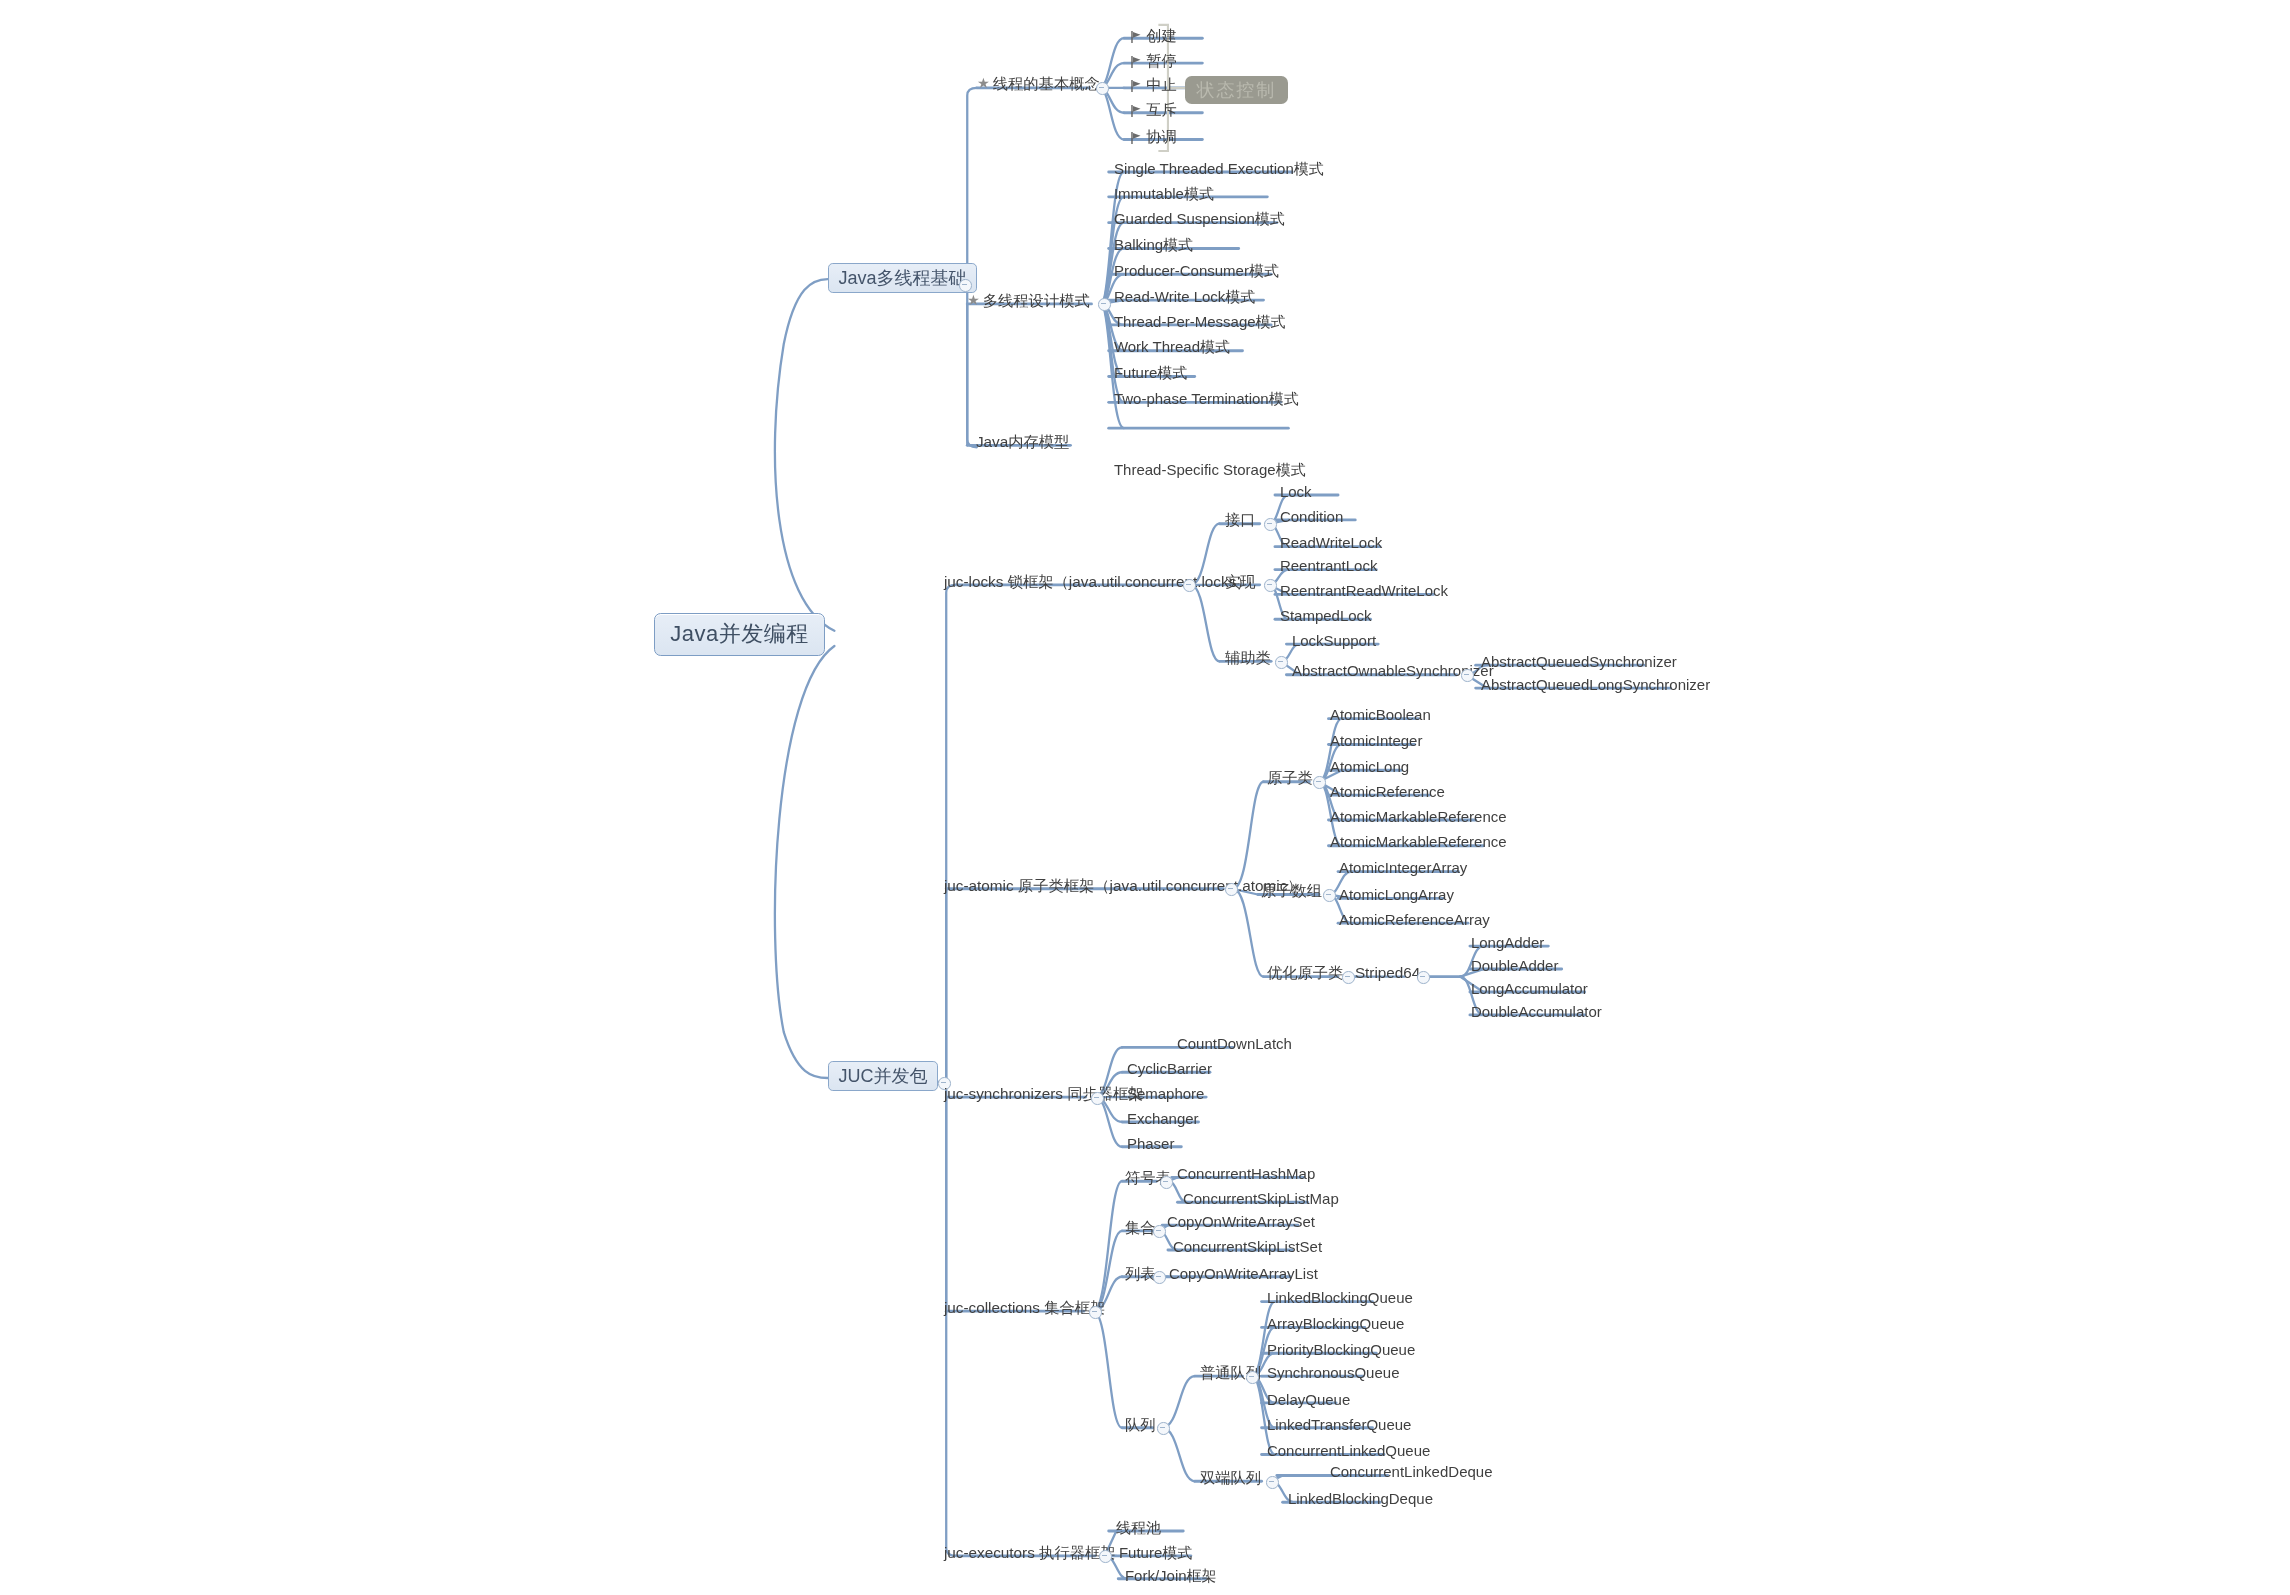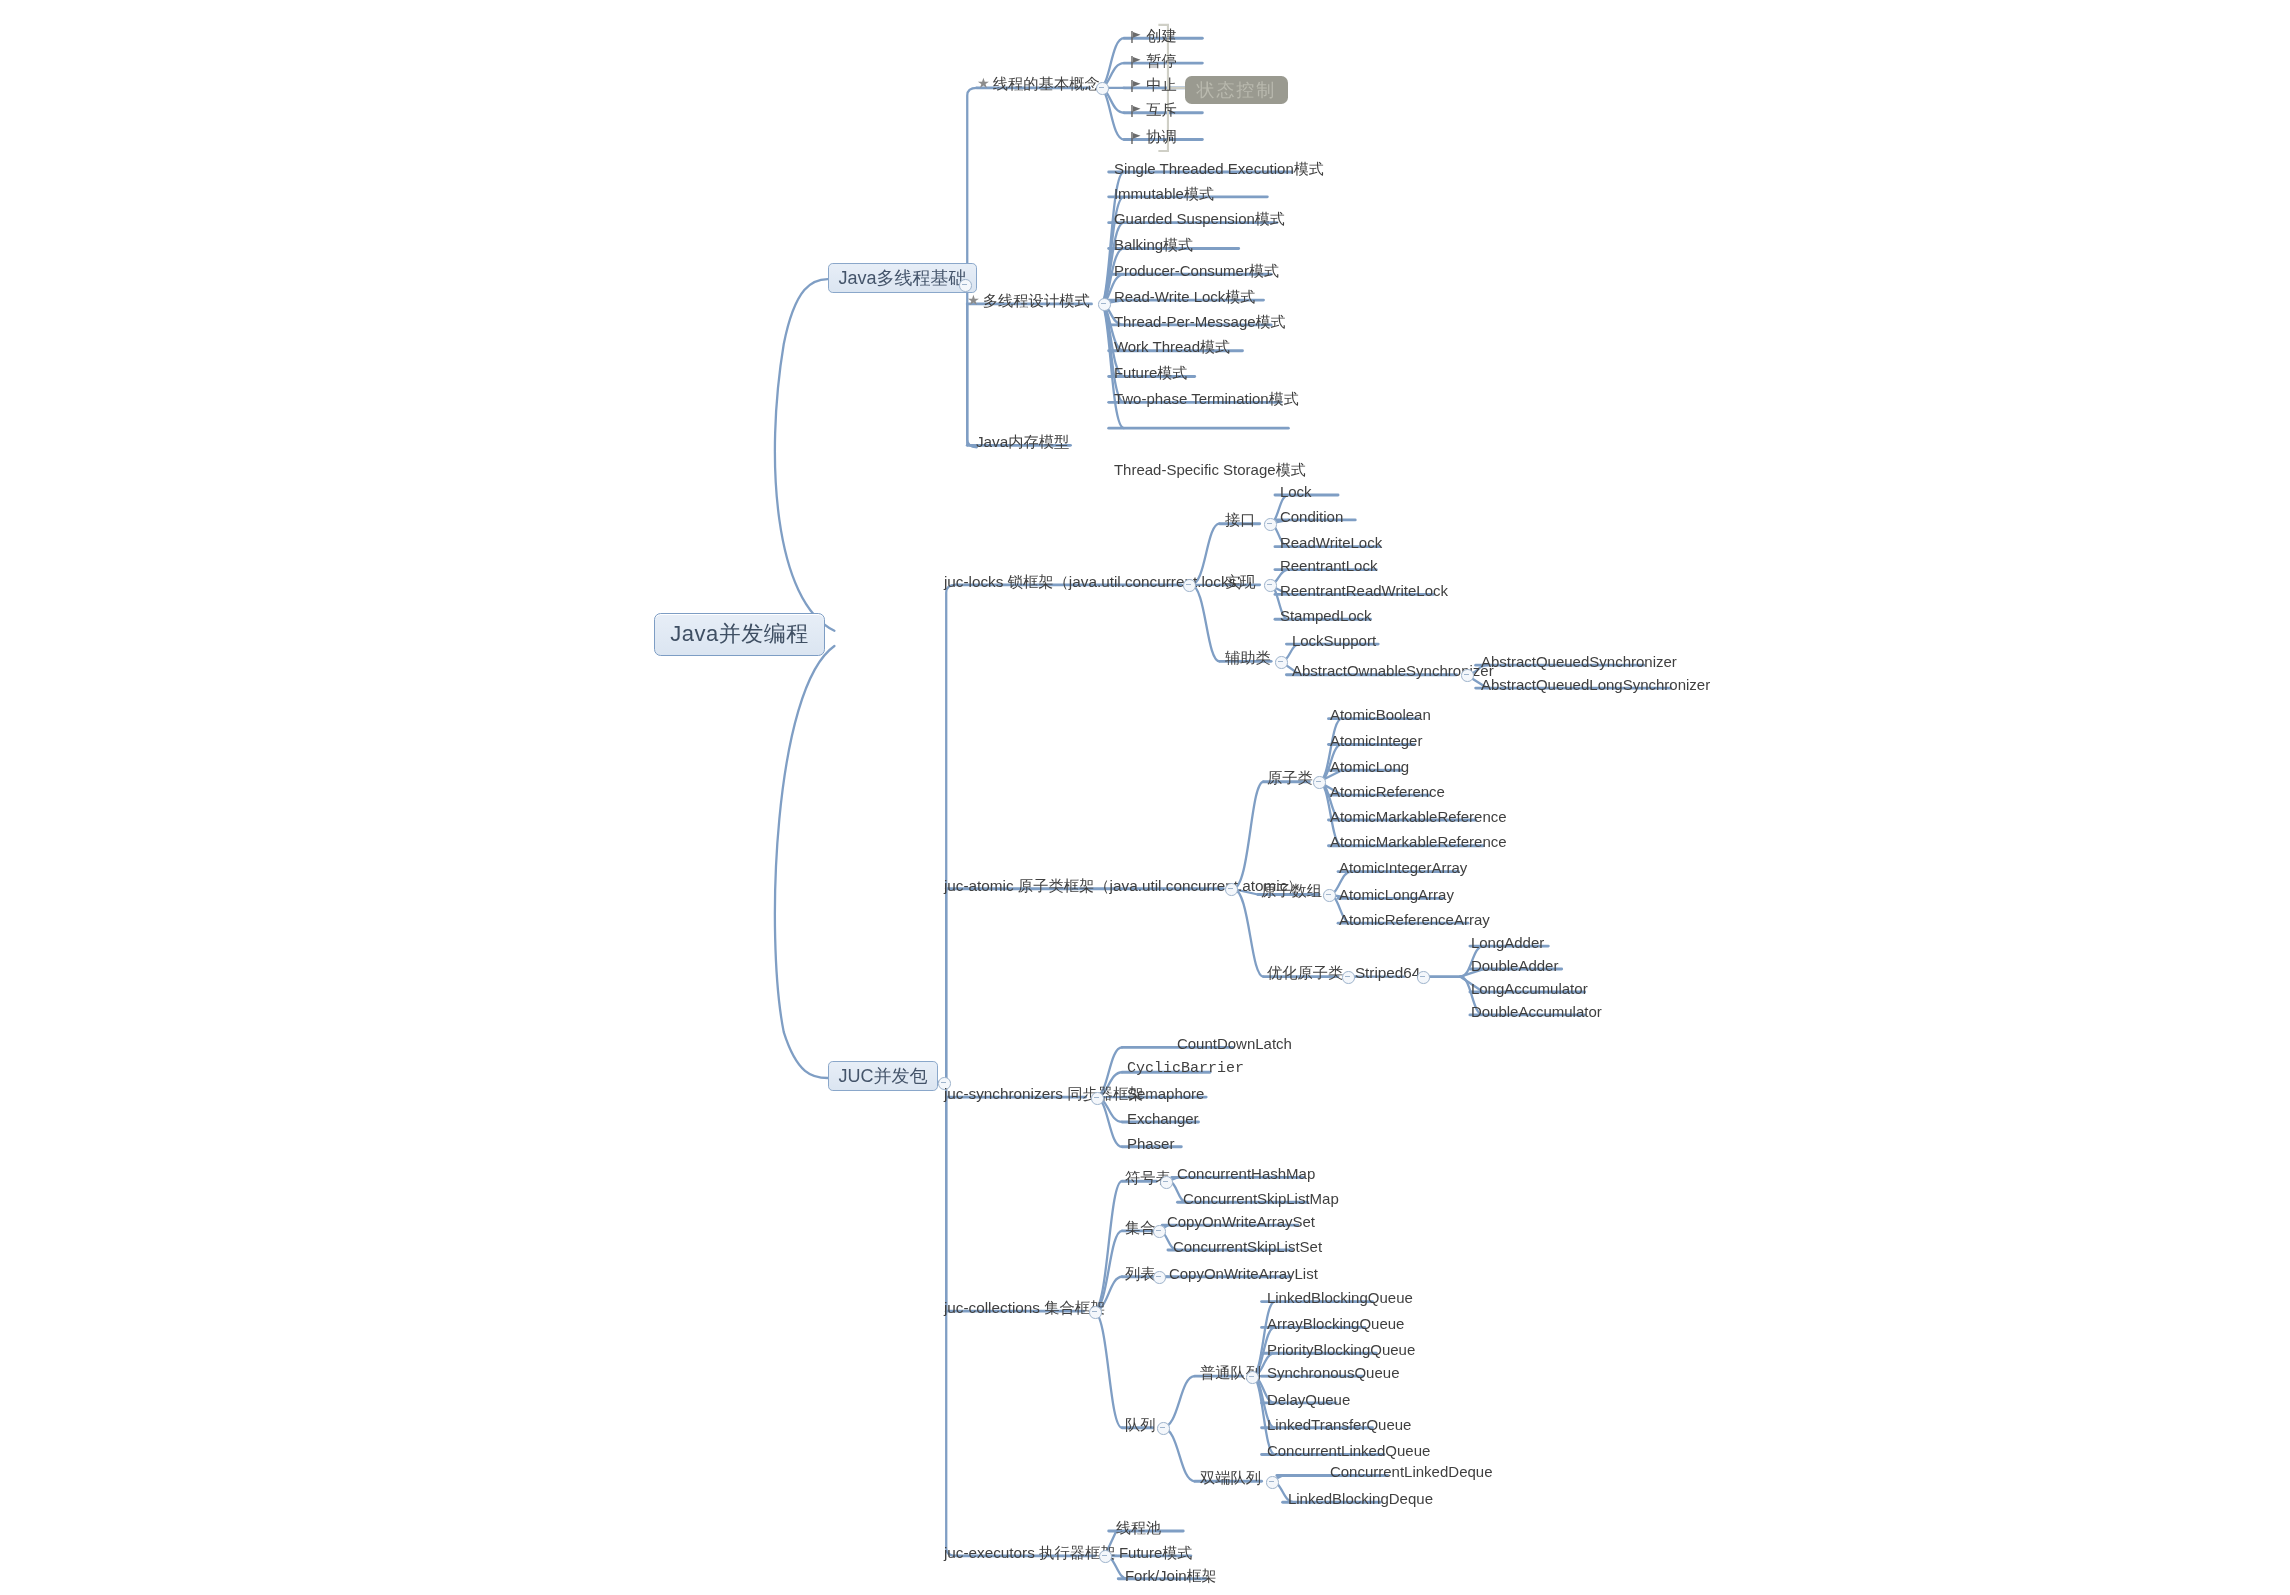--- a/index.html
+++ b/index.html
@@ -390,21 +390,21 @@
   <div class="knob" style="left:1417px;top:971px;"></div>
   <div class="node leaf" style="left:1468px;top:935px;">LongAdder</div>
   <div class="node leaf" style="left:1468px;top:958px;">DoubleAdder</div>
   <div class="node leaf" style="left:1468px;top:981px;">LongAccumulator</div>
   <div class="node leaf" style="left:1468px;top:1004px;">DoubleAccumulator</div>
 
   <div class="node leaf mid" style="left:941px;top:1086px;">juc-synchronizers 同步器框架</div>
   <div class="knob" style="left:1091px;top:1092px;"></div>
 
   <div class="node leaf" style="left:1174px;top:1036px;">CountDownLatch</div>
-  <div class="node leaf" style="left:1124px;top:1061px;font-family:Liberation Mono, monospace;">CyclicBarrier</div>
+  <div class="node leaf" style="left:1124px;top:1061px;">CyclicBarrier</div>
   <div class="node leaf" style="left:1124px;top:1086px;">Semaphore</div>
   <div class="node leaf" style="left:1124px;top:1111px;">Exchanger</div>
   <div class="node leaf" style="left:1124px;top:1136px;">Phaser</div>
 
   <div class="node leaf mid" style="left:941px;top:1300px;">juc-collections 集合框架</div>
   <div class="knob" style="left:1089px;top:1306px;"></div>
 
   <div class="node leaf mid" style="left:1122px;top:1170px;">符号表</div>
   <div class="knob" style="left:1160px;top:1176px;"></div>
   <div class="node leaf mid" style="left:1122px;top:1220px;">集合</div>

